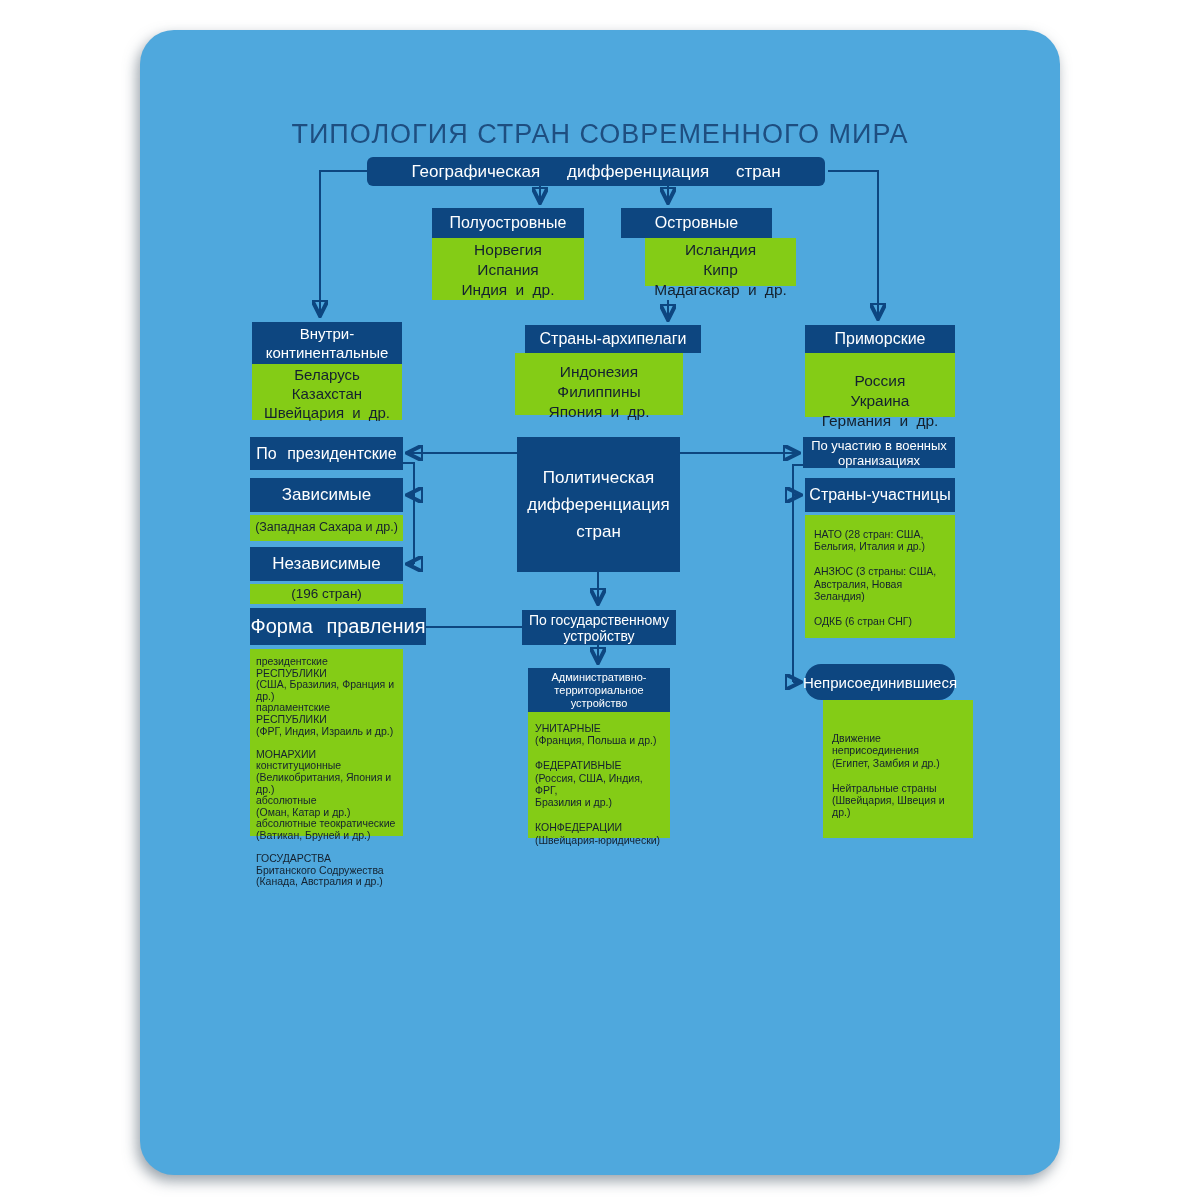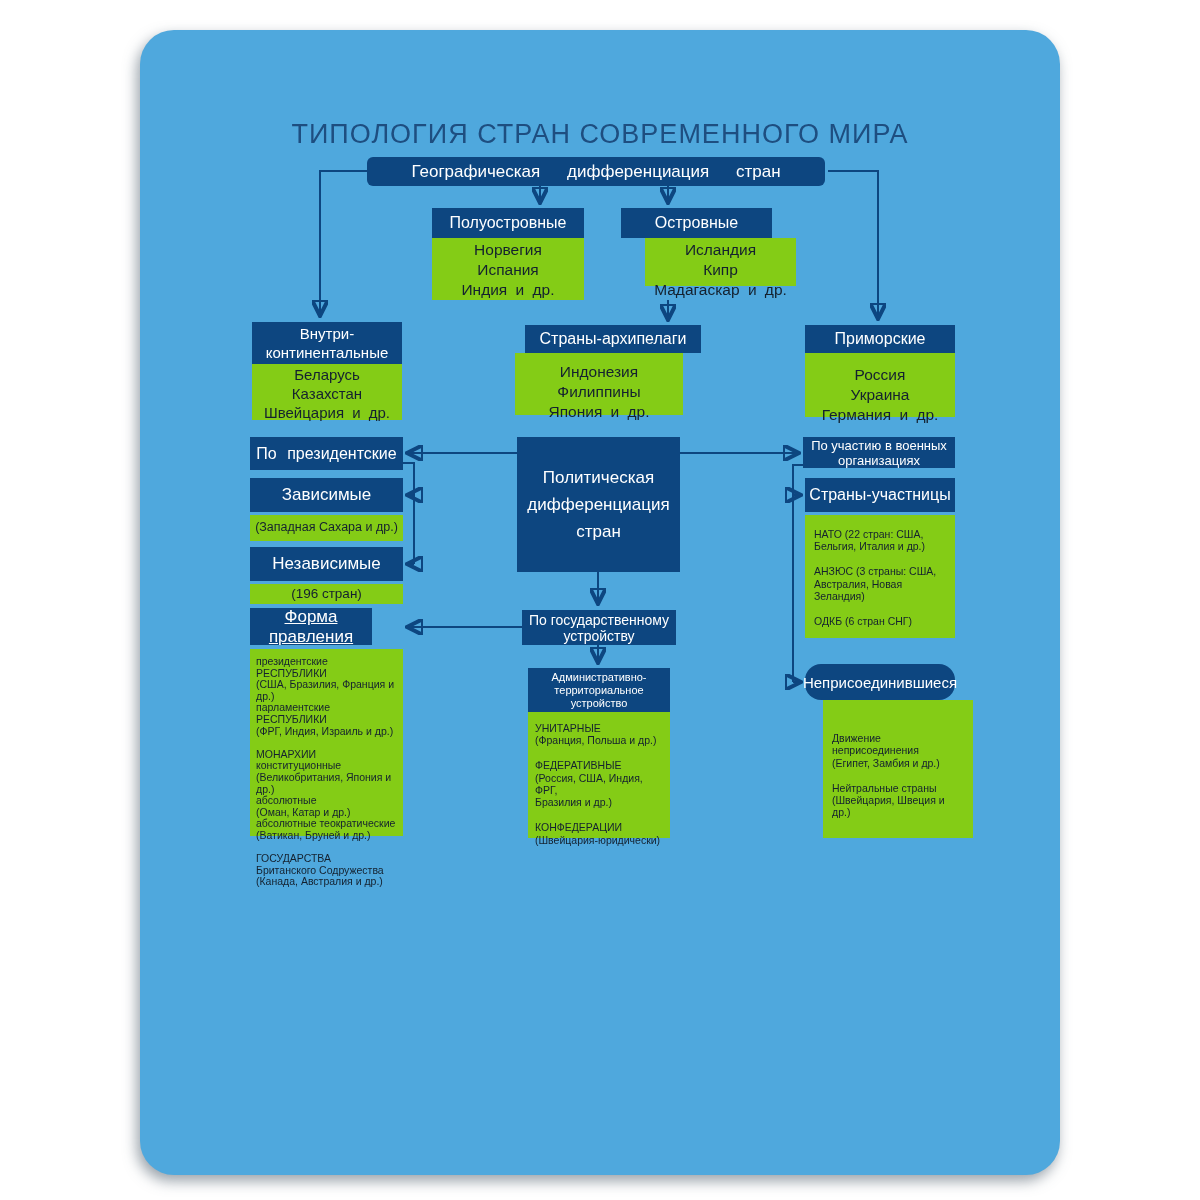--- a/index.html
+++ b/index.html
@@ -63,31 +63,31 @@
 <div class="abs light" style="left:252px;top:364px;width:150px;height:56px;font-size:15px;line-height:19px;padding-top:1px;word-spacing:4px;">Беларусь
 Казахстан
 Швейцария и др.</div>
 
 <div class="abs dark" style="left:525px;top:325px;width:176px;height:28px;font-size:16px;">Страны-архипелаги</div>
 <div class="abs light" style="left:515px;top:353px;width:168px;height:62px;font-size:15.5px;line-height:20px;padding-top:9px;word-spacing:4px;">Индонезия
 Филиппины
 Япония и др.</div>
 
 <div class="abs dark" style="left:805px;top:325px;width:150px;height:28px;font-size:16px;">Приморские</div>
-<div class="abs light" style="left:805px;top:353px;width:150px;height:64px;font-size:15.5px;line-height:20px;padding-top:12px;word-spacing:4px;">Россия
+<div class="abs light" style="left:805px;top:353px;width:150px;height:64px;font-size:15.5px;line-height:20px;padding-top:18px;word-spacing:4px;">Россия
 Украина
 Германия и др.</div>
 
 <div class="abs dark" style="left:250px;top:437px;width:153px;height:33px;font-size:16px;word-spacing:6px;">По президентские</div>
 <div class="abs dark" style="left:250px;top:478px;width:153px;height:34px;font-size:17px;">Зависимые</div>
 <div class="abs light" style="left:250px;top:515px;width:153px;height:26px;font-size:12.5px;line-height:25px;">(Западная Сахара и др.)</div>
 <div class="abs dark" style="left:250px;top:547px;width:153px;height:34px;font-size:17px;">Независимые</div>
 <div class="abs light" style="left:250px;top:584px;width:153px;height:20px;font-size:13.5px;line-height:19px;">(196 стран)</div>
 
-<div class="abs dark" style="left:250px;top:608px;width:122px;height:37px;font-size:17px;word-spacing:8px;text-decoration:underline;">Форма правления</div>
+<div class="abs dark" style="left:250px;top:608px;width:176px;height:37px;font-size:20px;word-spacing:8px;">Форма правления</div>
 <div class="abs light left" style="left:250px;top:649px;width:153px;height:187px;font-size:10.5px;line-height:11.6px;padding:7px 6px;">президентские РЕСПУБЛИКИ
 (США, Бразилия, Франция и др.)
 парламентские РЕСПУБЛИКИ
 (ФРГ, Индия, Израиль и др.)
 
 МОНАРХИИ
 конституционные
 (Великобритания, Япония и др.)
 абсолютные
 (Оман, Катар и др.)
@@ -112,21 +112,21 @@
 ФЕДЕРАТИВНЫЕ
 (Россия, США, Индия, ФРГ,
 Бразилия и др.)
 
 КОНФЕДЕРАЦИИ
 (Швейцария-юридически)</div>
 
 <div class="abs dark" style="left:803px;top:437px;width:152px;height:31px;font-size:13px;line-height:15px;">По участию в военных
 организациях</div>
 <div class="abs dark" style="left:805px;top:478px;width:150px;height:34px;font-size:16px;">Страны-участницы</div>
-<div class="abs light left" style="left:805px;top:515px;width:150px;height:123px;font-size:10.5px;line-height:12.4px;padding:13px 9px;">НАТО (22 стран: США,
+<div class="abs light left" style="left:805px;top:515px;width:150px;height:123px;font-size:10.5px;line-height:12.4px;padding:13px 9px;">НАТО (28 стран: США,
 Бельгия, Италия и др.)
 
 АНЗЮС (3 страны: США,
 Австралия, Новая Зеландия)
 
 ОДКБ (6 стран СНГ)</div>
 <div class="abs dark" style="left:805px;top:664px;width:150px;height:36px;font-size:15px;border-radius:16px;">Неприсоединившиеся</div>
 <div class="abs light left" style="left:823px;top:700px;width:150px;height:138px;font-size:10.5px;line-height:12.4px;padding:32px 9px 0;">Движение
 неприсоединения
 (Египет, Замбия и др.)

